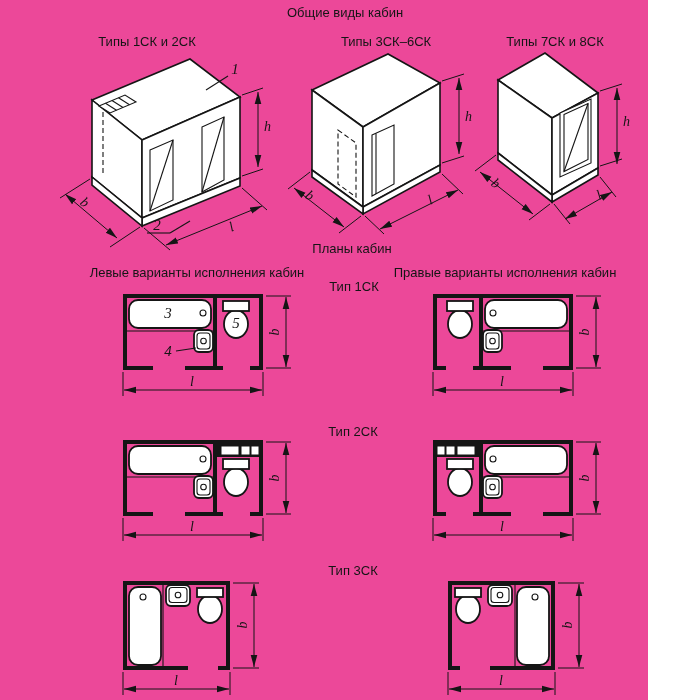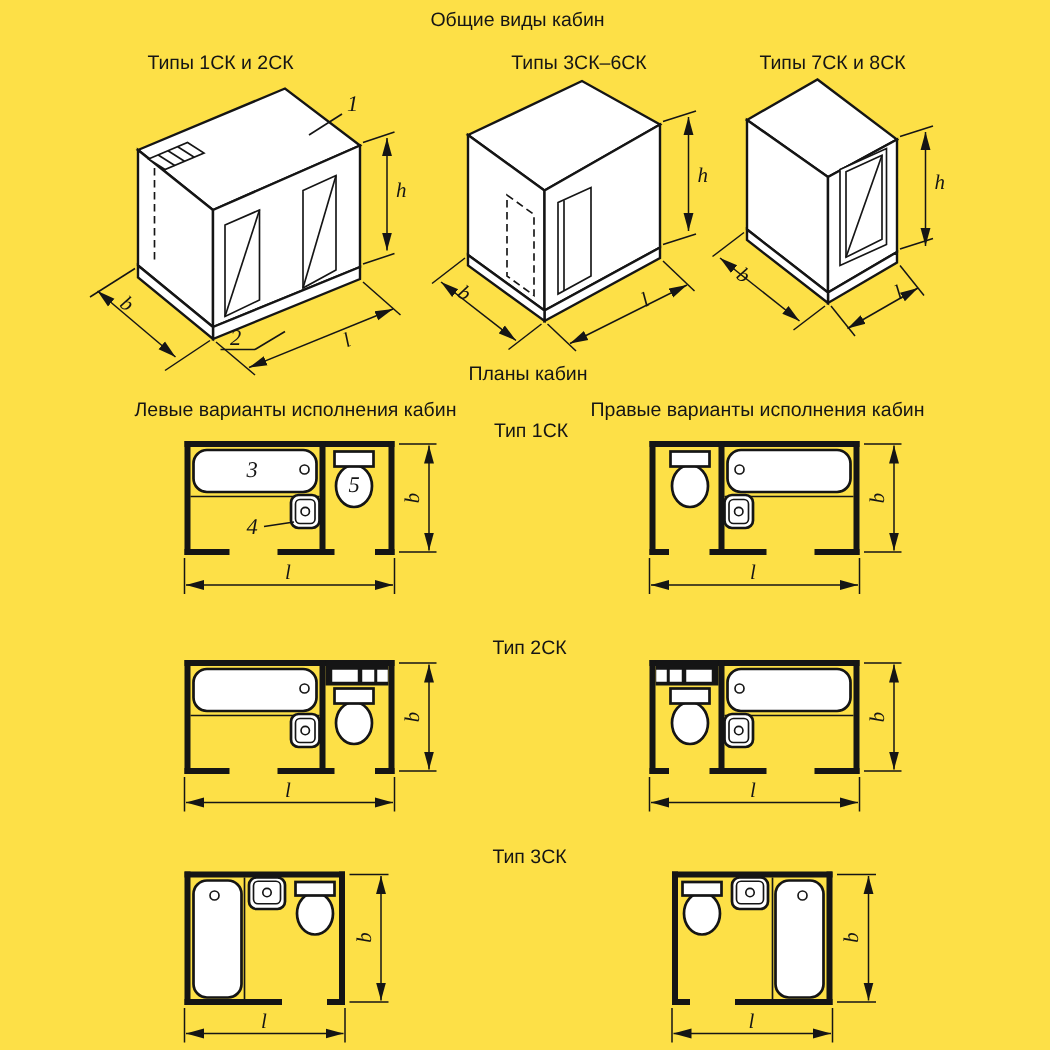--- a/index.html
+++ b/index.html
@@ -1,16 +1,16 @@
 <!DOCTYPE html>
 <html><head>
 <meta charset="utf-8">
 <style>
   html,body{margin:0;padding:0;background:#fff;}
-  .page{position:relative;width:700px;height:700px;background:#fde047;overflow:hidden;
+  .page{position:relative;width:648px;height:700px;background:#ec4899;overflow:hidden;
         font-family:"Liberation Sans",sans-serif;}
   svg text{fill:#151515;}
   .hdr{font:13px "Liberation Sans",sans-serif;}
   .it {font:italic 14px "Liberation Serif",serif;}
   .num{font:italic 15px "Liberation Serif",serif;}
   .wall{fill:#151515;stroke:none;}
   .hole{fill:#ffffff;stroke:none;}
   .edge{stroke:#151515;stroke-width:1.6;fill:#ffffff;stroke-linejoin:miter;}
   .fix{stroke:#151515;stroke-width:1.8;fill:#ffffff;}
   .thin{stroke:#151515;stroke-width:1.1;fill:none;}

